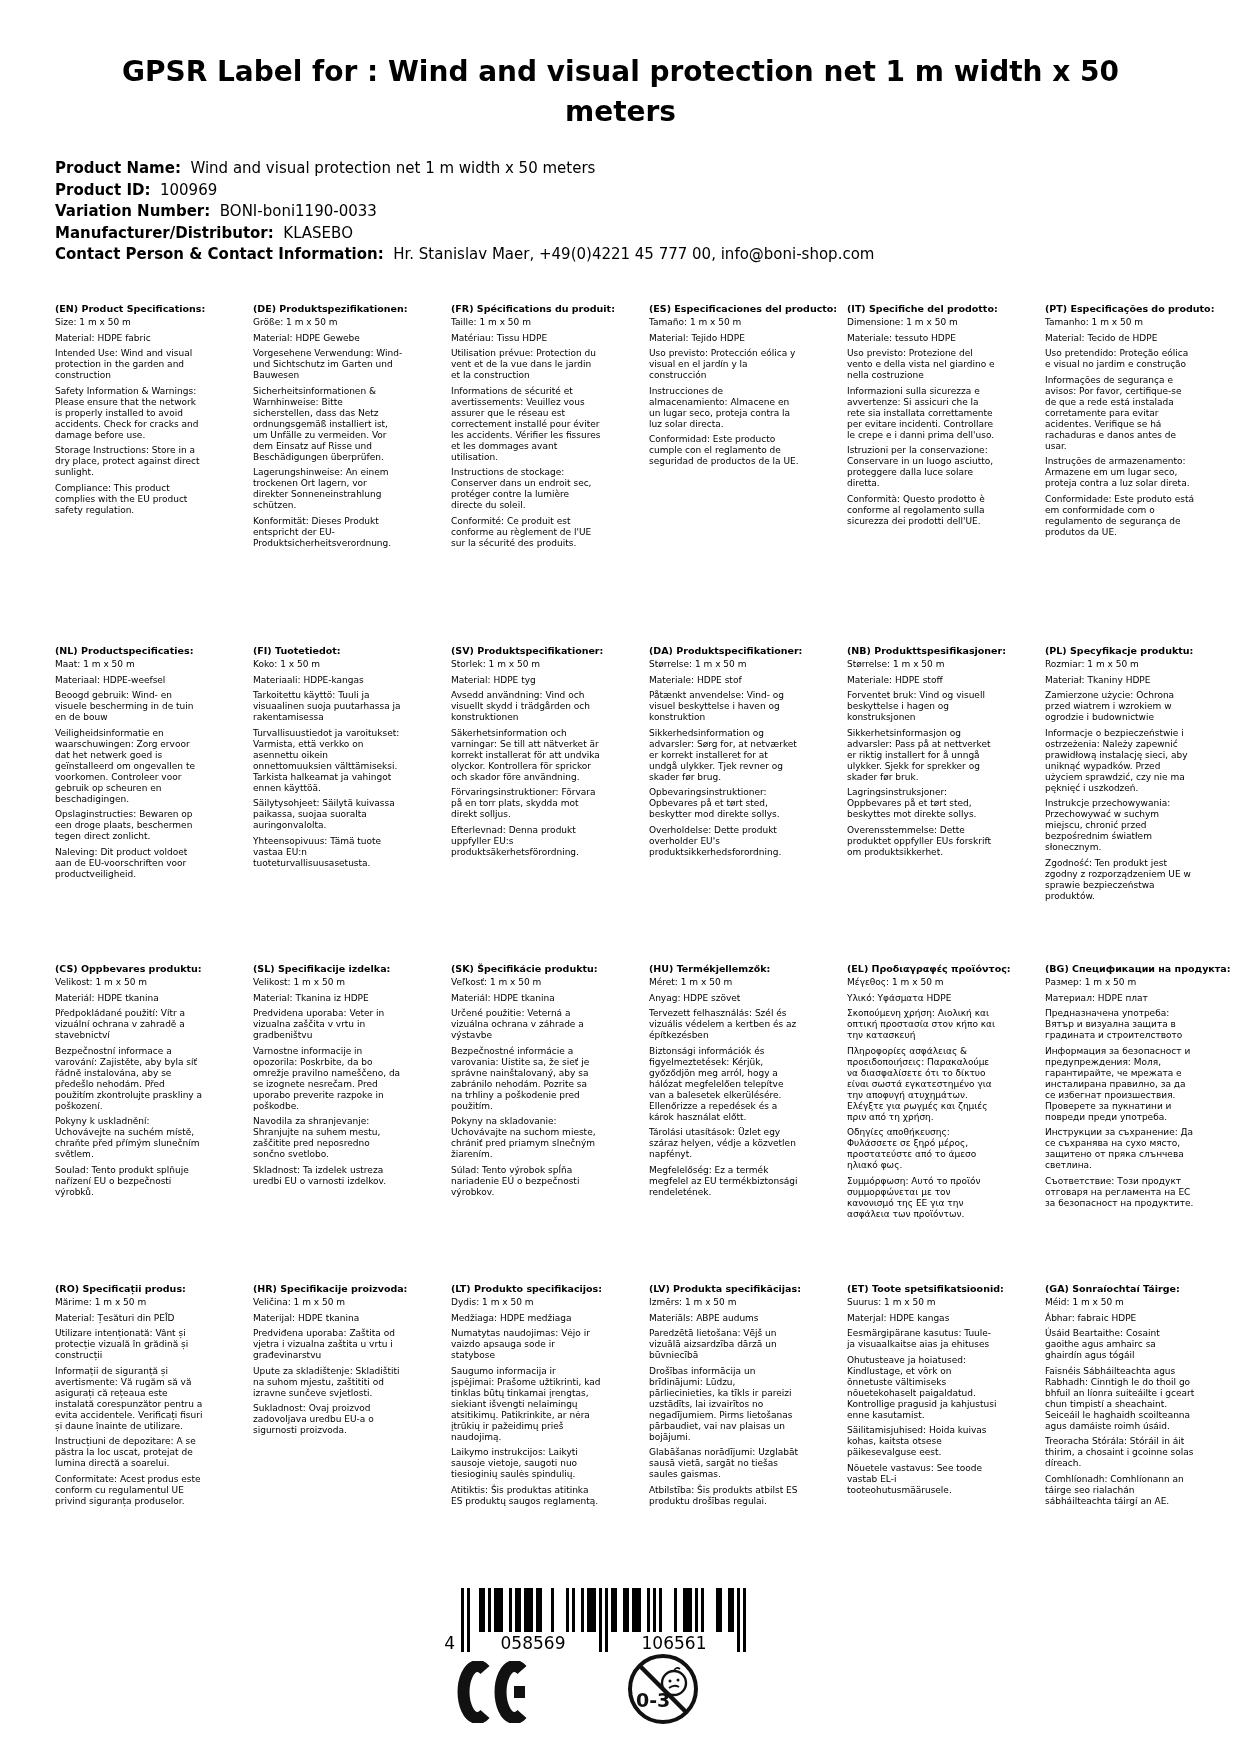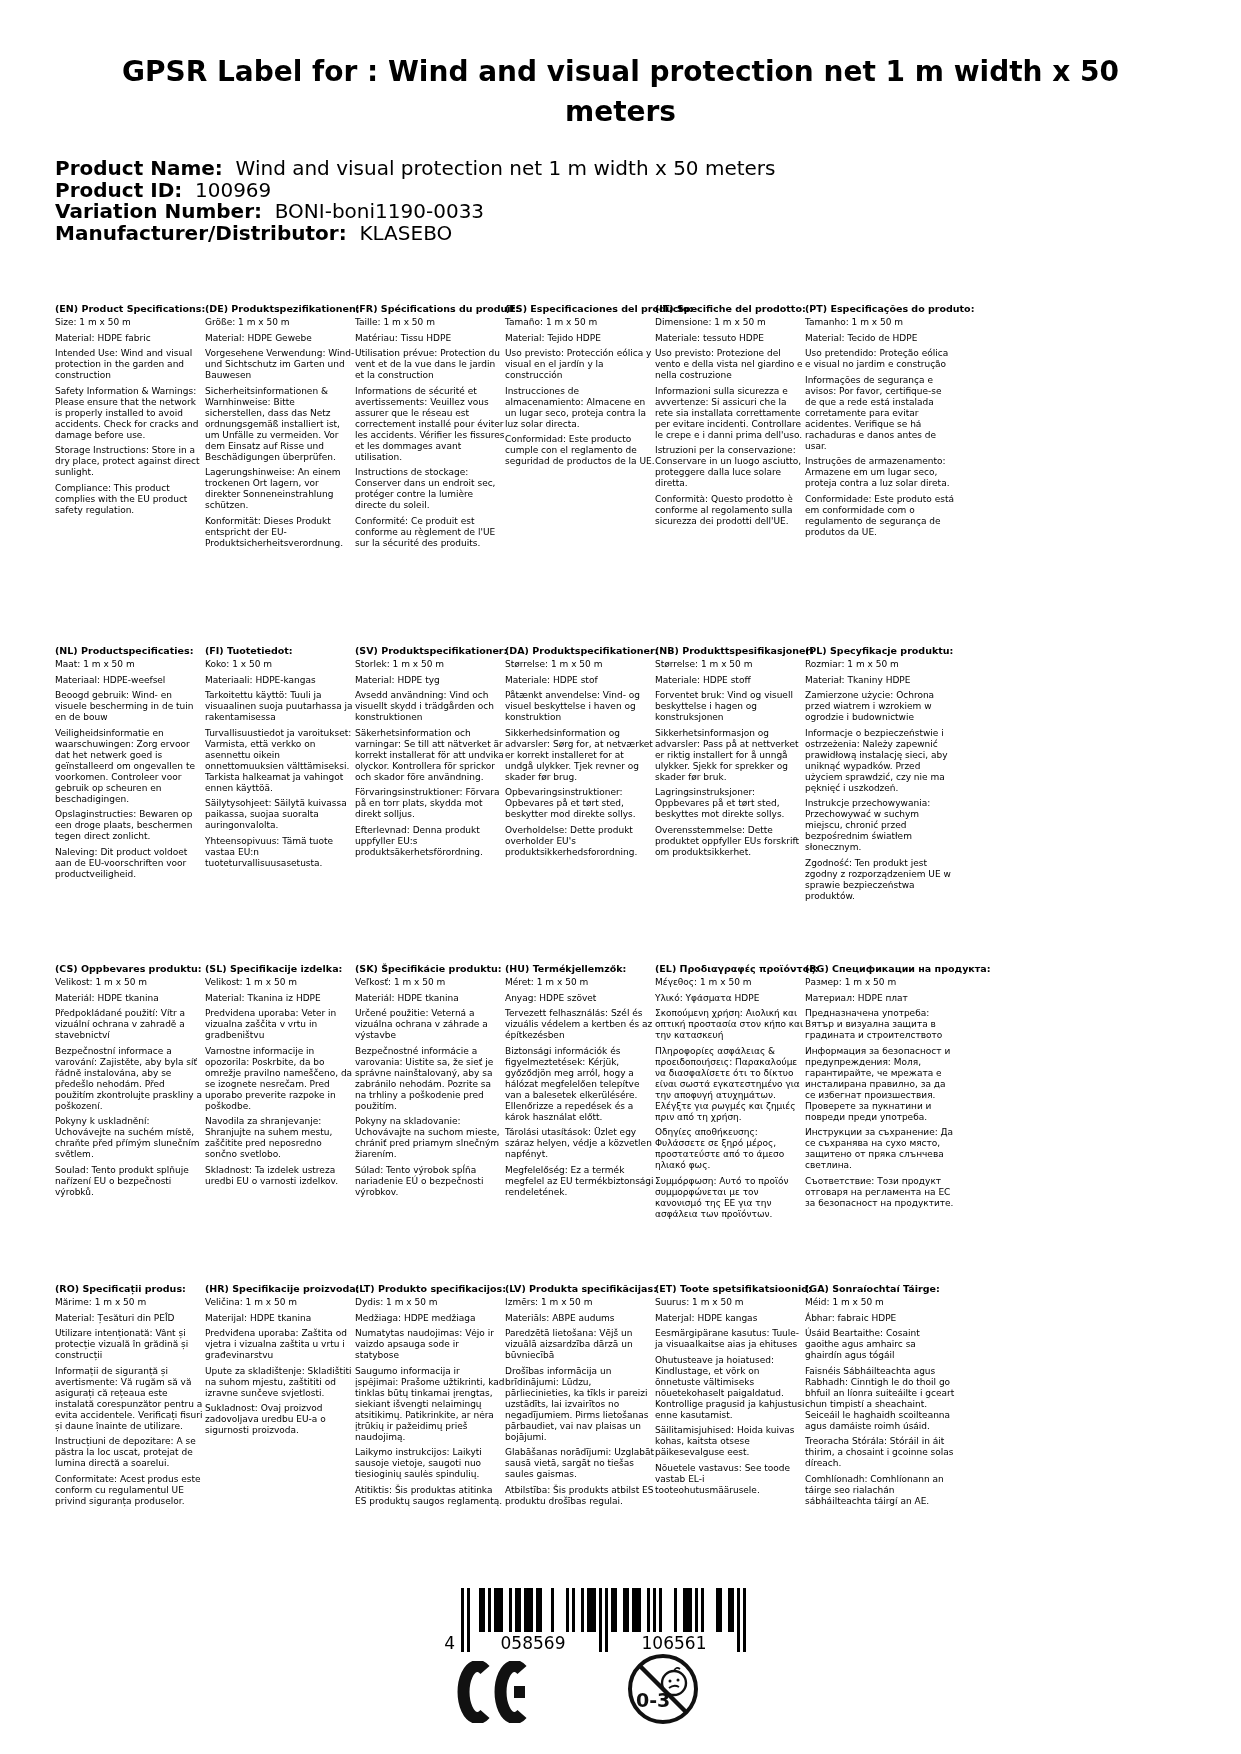--- a/index.html
+++ b/index.html
@@ -1,24 +1,24 @@
 <!DOCTYPE html>
 <html><head>
 <meta charset="utf-8">
 <style>
   html,body{margin:0;padding:0;background:#fff;}
   .page{position:relative;width:1241px;height:1754px;background:#ffffff;color:#000;
         font-family:"DejaVu Sans",sans-serif;overflow:hidden;}
   .title{position:absolute;top:52px;left:0;width:100%;text-align:center;
          font-size:28px;font-weight:700;line-height:40px;}
-  .product-info{position:absolute;left:55px;top:161px;font-size:20px;line-height:15px;}
+  .product-info{position:absolute;left:55px;top:161px;font-size:15px;line-height:15px;}
   .product-info .field{margin:0 0 6.5px 0;}
   .product-info .field b{font-weight:700;}
   .lang-grid{position:absolute;left:55px;top:303px;display:grid;
-             grid-template-columns:repeat(6,150px);
+             grid-template-columns:repeat(6,150px);column-gap:48px;
              grid-template-rows:342px 318px 320px auto;}
   .lang-block{overflow:visible;}
   .lang-block h3{margin:0 0 2px 0;font-size:9.5px;font-weight:700;line-height:12px;white-space:nowrap;}
   .lang-block p{margin:0 0 4.5px 0;font-size:9px;line-height:11px;}
   .barcode{position:absolute;left:437px;top:1588px;}
   .barcode svg text{font-family:"DejaVu Sans",sans-serif;}
   .ce-mark{position:absolute;left:456px;top:1661px;}
   .age-warning{position:absolute;left:626px;top:1652px;}
 </style>
 </head>
@@ -34,20 +34,21 @@
   <div class="product-info">
   <div class="field"><b>Product Name:</b><span>&nbsp; Wind and visual protection net 1 m width x 50 meters</span></div>
 
   <div class="field"><b>Product ID:</b><span>&nbsp; 100969</span></div>
 
   <div class="field"><b>Variation Number:</b><span>&nbsp; BONI-boni1190-0033</span></div>
 
   <div class="field"><b>Manufacturer/Distributor:</b><span>&nbsp; KLASEBO</span></div>
 
 
+  <div class="field"><b>Contact Person &amp; Contact Information:</b><span>&nbsp; Hr. Stanislav Maer, +49(0)4221 45 777 00, info@boni-shop.com</span></div>
 </div>
 
   <div class="lang-grid">
   <div class="lang-block">
     <h3>(EN) Product Specifications:</h3>
     <div>
           <p>Size: 1 m x 50 m</p>
           <p>Material: HDPE fabric</p>
           <p>Intended Use: Wind and visual protection in the garden and construction</p>
           <p>Safety Information &amp; Warnings: Please ensure that the network is properly installed to avoid accidents. Check for cracks and damage before use.</p>

